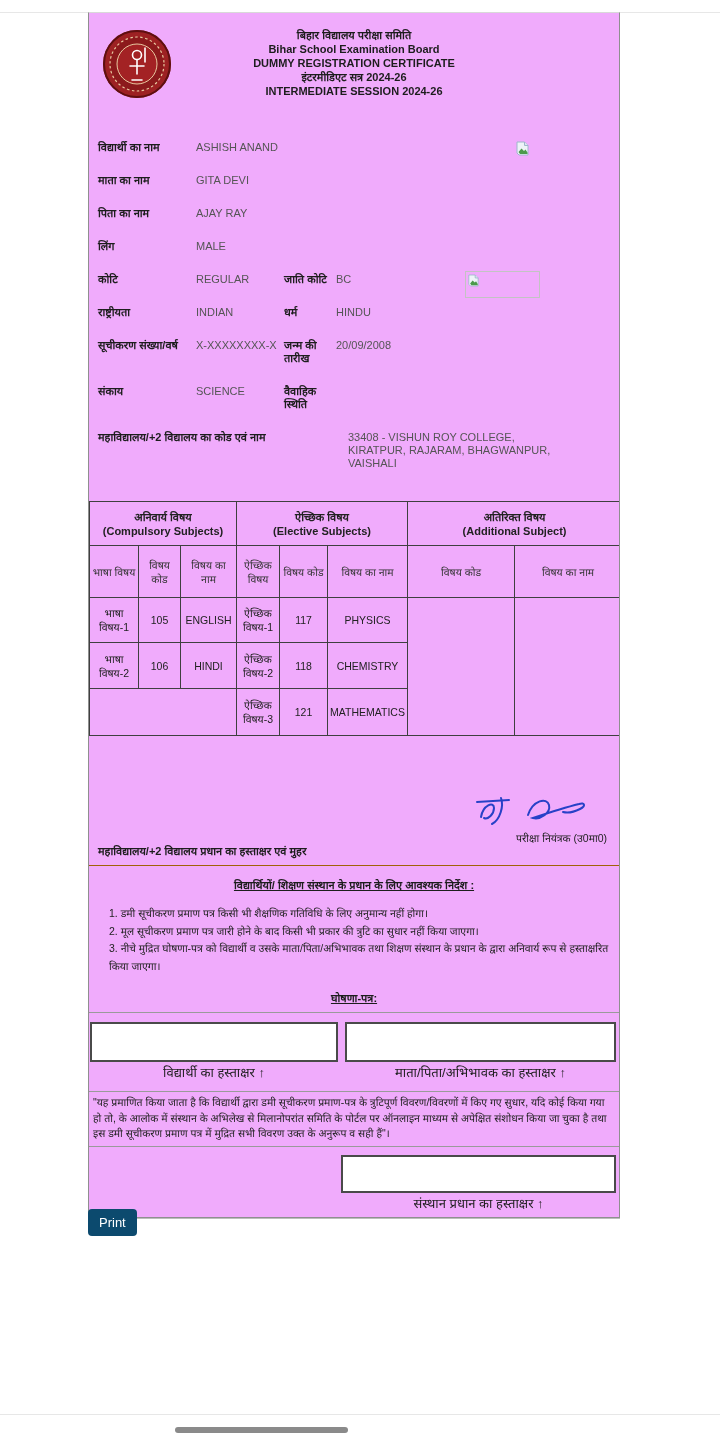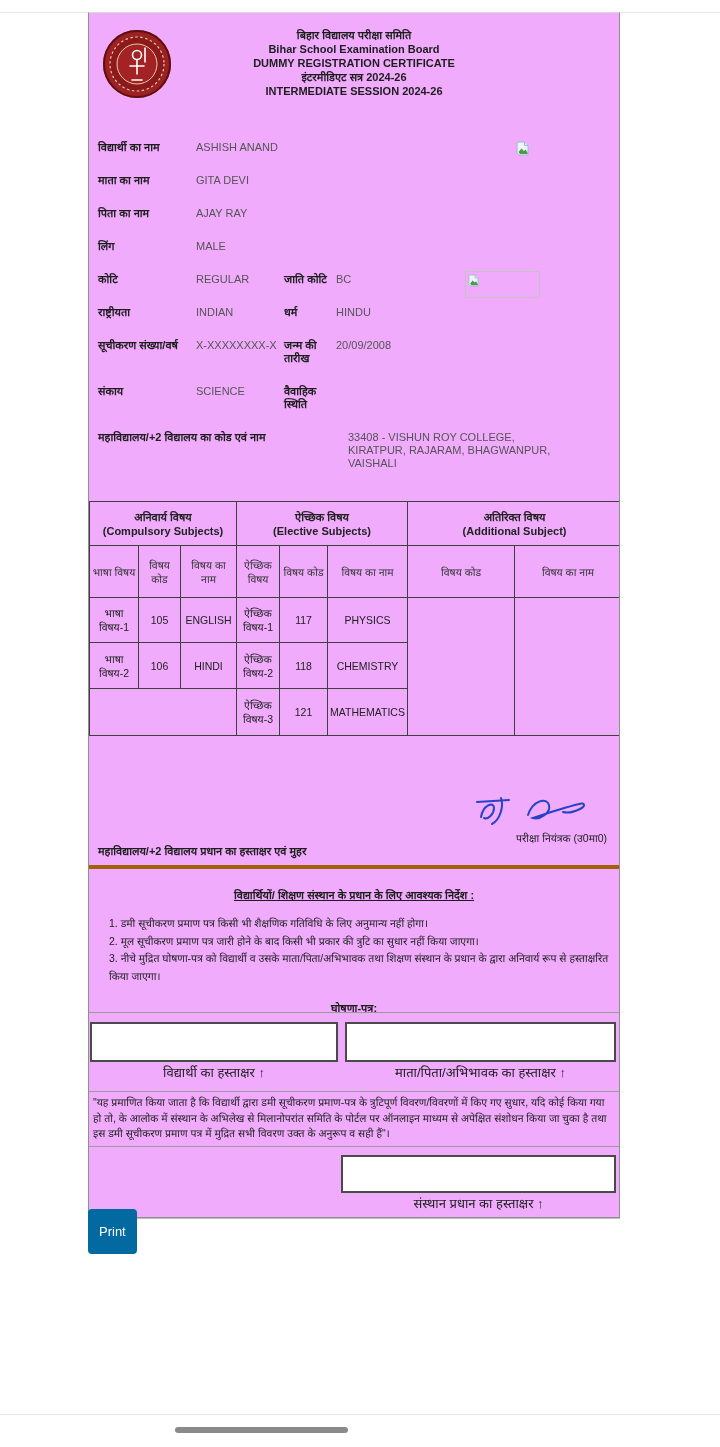--- a/index.html
+++ b/index.html
@@ -50,21 +50,21 @@
   .subjects tr.r2 td { height:46px; }
   .subjects tr.r3 td { height:47px; }
 
   
   .sec-sign { height:96px;margin-top:32px; }
   .ctrl-sig { position:absolute; right:28px; top:22px; }
   .ctrl-label { position:absolute; right:12px; top:62px; font-size:10.5px; color:#1d1d1d; }
   .principal-label { position:absolute; left:9px; top:74px; font-size:11px; font-weight:bold; color:#1d1d1d; }
 
   
-  .sec-ins { height:147px; border-top:4px solid #a16207; padding-top:18px; }
+  .sec-ins { height:147px; border-top:1px solid #a16207; padding-top:11px; }
   .ins-head, .decl-head { text-align:center; font-size:11px; font-weight:bold; text-decoration:underline; color:#1d1d1d; }
   .ins-list { margin:13px 0 0 8px; padding-left:12px; list-style-position:inside; list-style-type:decimal; }
   .ins-list li { font-size:10.5px; line-height:17.5px; color:#222; }
   .decl-head { margin-top:15px; }
   .decl-text { font-size:10.5px; color:#222; padding:0 8px; margin-top:15px; }
 
   
   .sec-boxes { height:79px; border-top:1px solid #9a9a9a; padding:9px 3px 0 1px; display:flex; gap:7px; }
   .sb-col { width:248px; } .sb-col.wide { flex:1; }
   .sb-box { height:40px; border:2px solid #4a4a4a; background:#fff; }
@@ -74,23 +74,23 @@
   
   .sec-ver { height:126px; border-top:1px solid #9a9a9a; }
   .ver-text { font-size:10.5px; line-height:15.5px; color:#222; padding:3px 6px 4px 4px; border-bottom:1px solid #9a9a9a; min-height:47px; }
   .ver-bottom { display:flex; justify-content:flex-end; padding:8px 3px 0 0; }
   .inst-col { width:275px; }
   .inst-col .sb-box { height:38px; }
 
   
   .print-btn {
     position:absolute; left:88px; top:1209px;
-    background:#0369a1; color:#ffffff; border:none; border-radius:4px;
+    background:#0c4a6e; color:#ffffff; border:none; border-radius:4px;
     font-family:"Liberation Sans", sans-serif; font-size:13px;
-    padding:15px 11px; cursor:pointer;
+    padding:6px 11px; cursor:pointer;
   }
 
   
   .bottom-rule { position:absolute; top:1414px; left:0; width:720px; border-top:1px solid #e7e7e7; }
   .scroll-thumb { position:absolute; top:1427px; left:175px; width:173px; height:6px; border-radius:3px; background:#8a8a8a; }
 </style>
 </head>
 <body>
 
 <div class="page">

